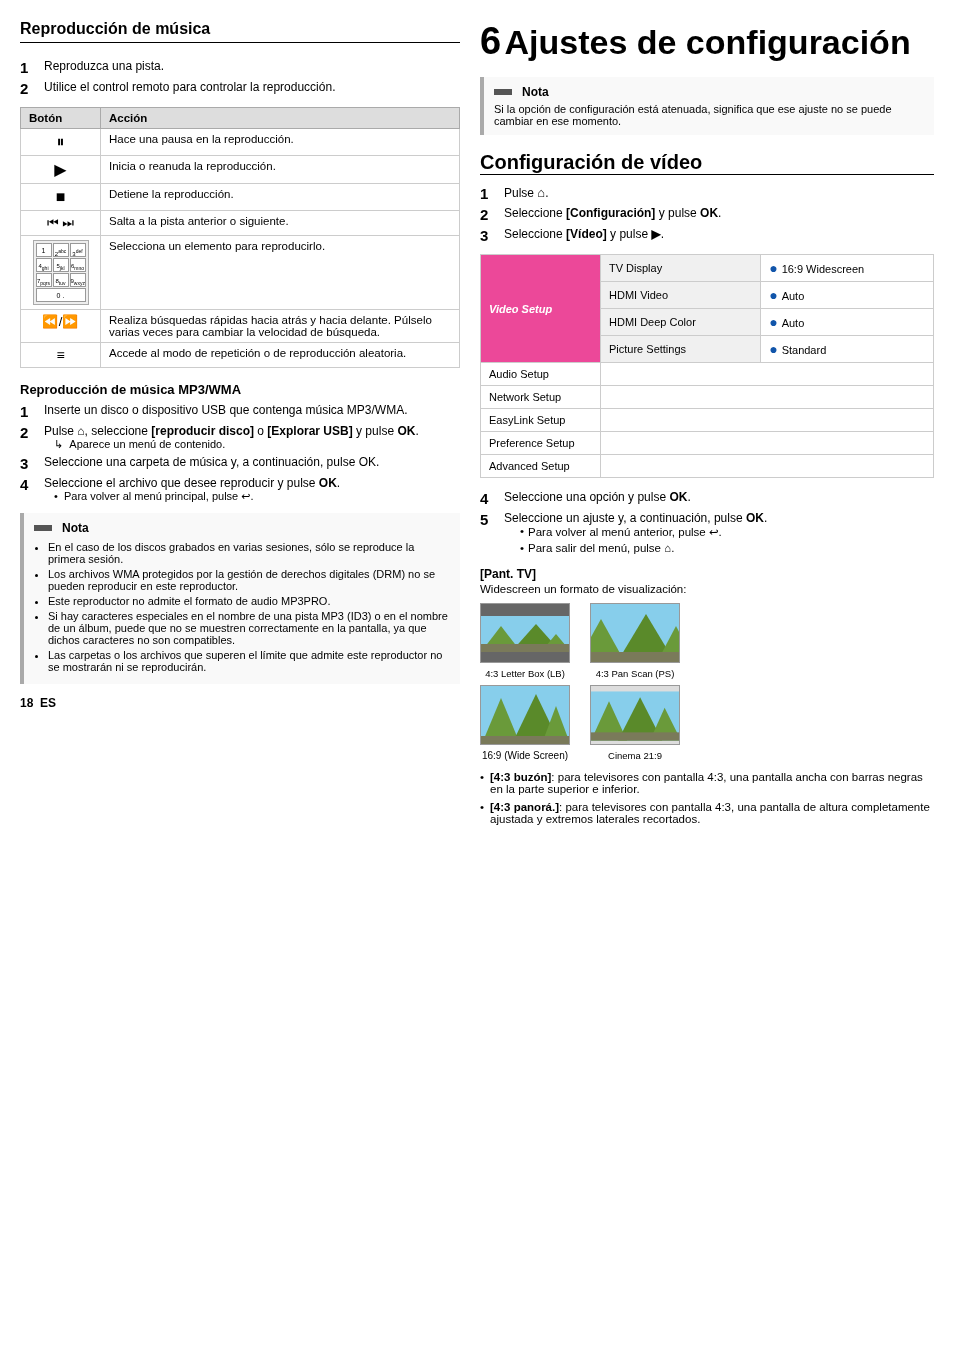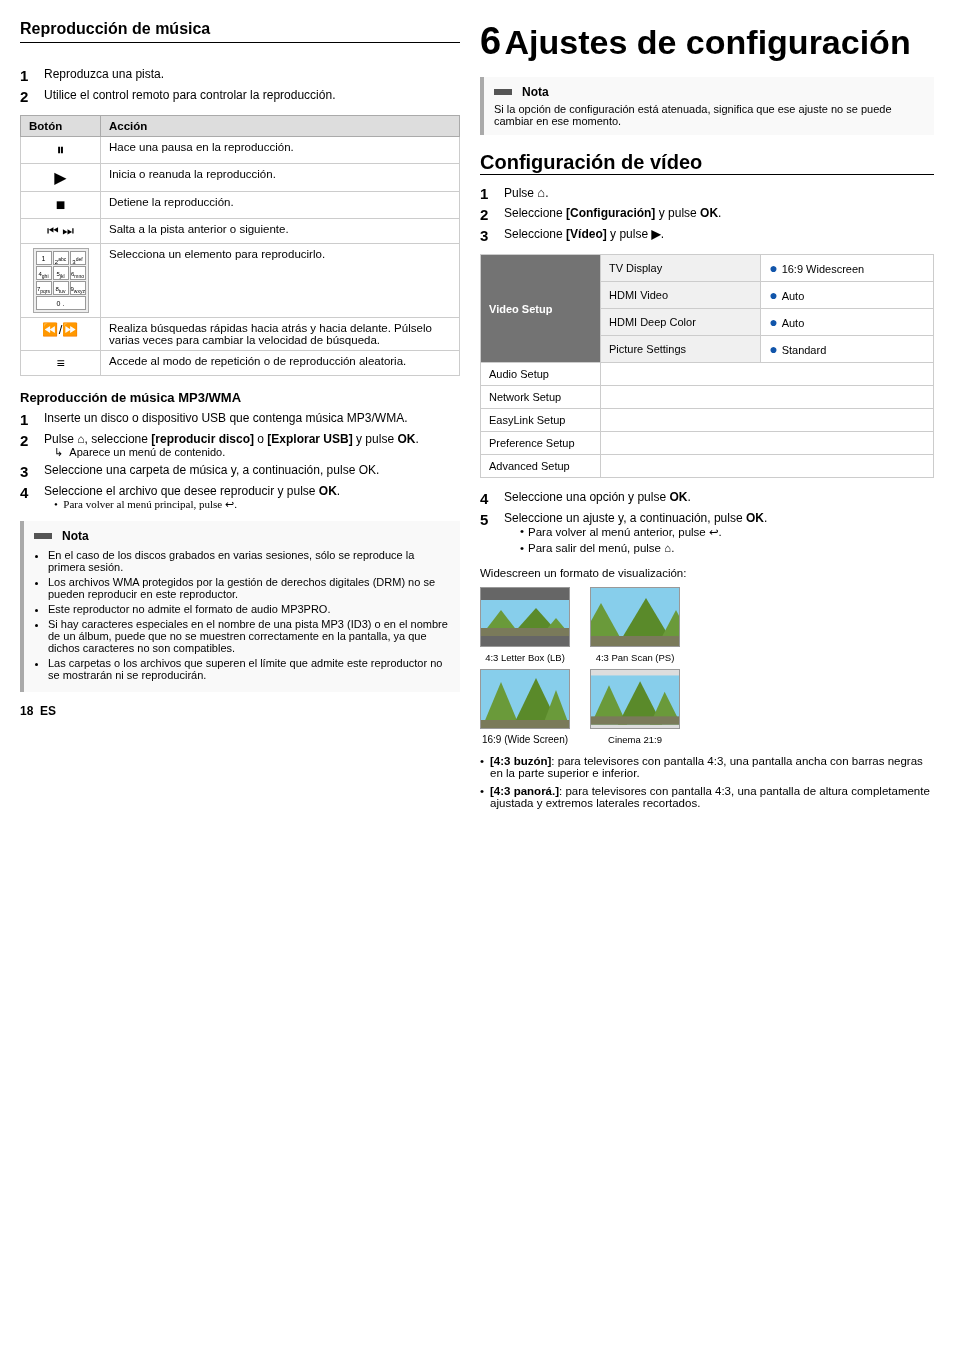--- a/index.html
+++ b/index.html
@@ -23,21 +23,21 @@
       flex-shrink: 0;
     }
     .right-col {
       flex: 1;
     }
     h2.section-title {
       font-size: 16px;
       font-weight: bold;
       border-bottom: 1px solid #000;
       padding-bottom: 4px;
-      margin-bottom: 24px;
+      margin-bottom: 16px;
     }
     h3.sub-title {
       font-size: 13px;
       font-weight: bold;
       margin-bottom: 6px;
     }
     .numbered-list {
       list-style: none;
       padding: 0;
       margin-bottom: 10px;
@@ -145,23 +145,24 @@
       border: 1px solid #ccc;
       padding: 5px 8px;
       vertical-align: middle;
     }
     table.setup-table td.menu-item {
       width: 120px;
       background: #fff;
       font-size: 11px;
     }
     table.setup-table td.menu-item.selected {
-      background: #737373;
+      background: #ec4899;
       color: #fff;
       font-weight: bold;
+      font-style: italic;
     }
     table.setup-table td.setting-key {
       background: #f0f0f0;
       font-size: 11px;
     }
     table.setup-table td.setting-val {
       font-size: 11px;
     }
     .bullet-dot {
       color: #1155aa;
@@ -301,21 +302,21 @@
         </div>
       </li>
       <li>
         <span class="num">3</span>
         <span>Seleccione una carpeta de música y, a continuación, pulse OK.</span>
       </li>
       <li>
         <span class="num">4</span>
         <div>
           <span>Seleccione el archivo que desee reproducir y pulse <strong>OK</strong>.</span>
-          <div style="padding-left:10px;font-size:11px;font-family:Liberation Serif, serif;">•&nbsp;&nbsp;Para volver al menú principal, pulse ↩.</div>
+          <div style="padding-left:10px;font-size:11px;">•&nbsp;&nbsp;Para volver al menú principal, pulse ↩.</div>
         </div>
       </li>
     </ul>
 
     <div class="note-box">
       <div class="note-header">
         <span style="display:inline-block;width:18px;height:3px;background:#555;border-top:3px solid #555;border-bottom:3px solid #555;margin-right:4px;"></span>
         <span>Nota</span>
       </div>
       <ul>
@@ -428,20 +429,21 @@
             <span>Para volver al menú anterior, pulse ↩.</span>
           </div>
           <div class="sub-bullet">
             <span>•</span>
             <span>Para salir del menú, pulse ⌂.</span>
           </div>
         </div>
       </li>
     </ul>
 
+    <p style="font-weight:bold;margin-bottom:2px;">[Pant. TV]</p>
     <p style="font-size:11.5px;margin-bottom:8px;">Widescreen un formato de visualización:</p>
 
     <div class="aspect-images" style="margin-bottom:6px;">
 
       <div class="aspect-img-item">
         <div class="aspect-img" style="width:90px;height:60px;position:relative;background:#aaa;">
           <div style="position:absolute;top:0;left:0;width:100%;height:12px;background:#666;"></div>
           <div style="position:absolute;bottom:0;left:0;width:100%;height:12px;background:#666;"></div>
           <svg viewBox="0 0 90 36" style="position:absolute;top:12px;left:0;width:90px;height:36px;">
             <rect width="90" height="36" fill="#87CEEB"></rect>

